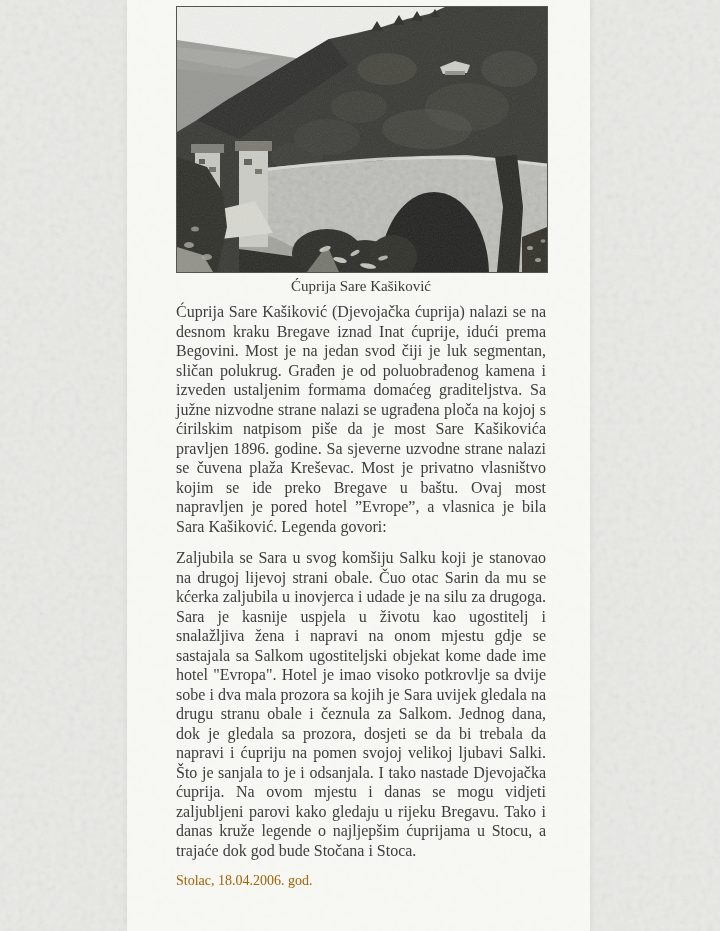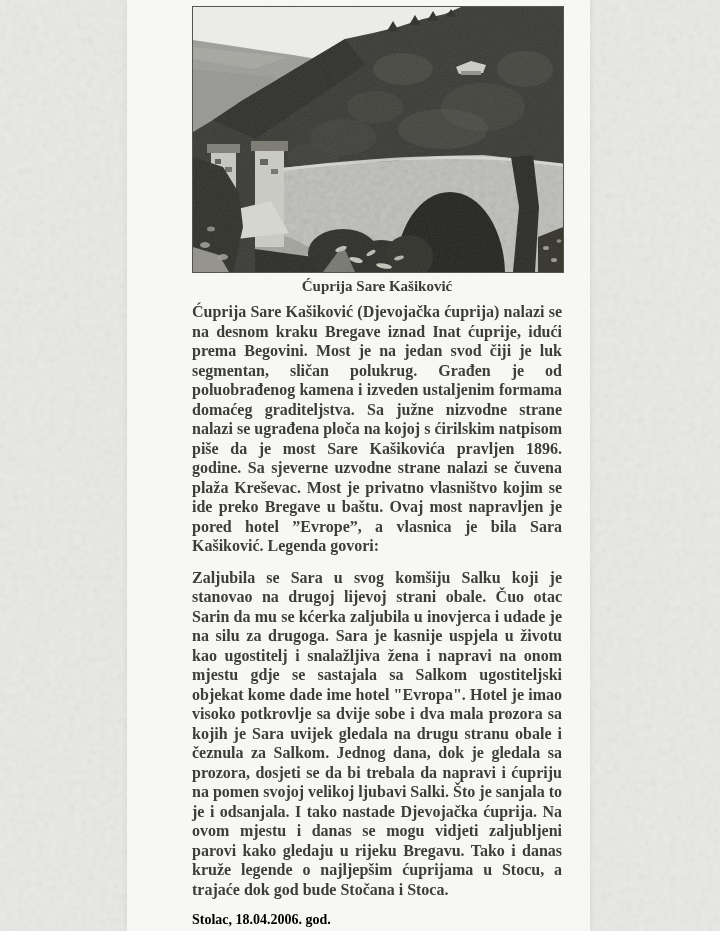--- a/index.html
+++ b/index.html
@@ -7,33 +7,33 @@
     width:720px;height:931px;position:relative;overflow:hidden;
     background:#e8e8e5;
     font-family:"Liberation Serif",serif;
   }
   .bg-tex{position:absolute;left:0;top:0;z-index:0;}
   .sheet{
     position:absolute;left:127px;top:0;width:463px;height:931px;z-index:1;
     background:rgba(250,250,247,0.82);
     box-shadow:0 0 7px rgba(0,0,0,0.07);
   }
-  .content{position:absolute;left:192px;top:6px;width:370px;z-index:2;font-weight:bold;}
+  .content{position:absolute;left:176px;top:6px;width:370px;z-index:2;}
   figure{margin:0;padding:0;}
   .photo-frame{display:block;border:1px solid #55554f;background:#f2f2ef;}
   figcaption{
     text-align:center;font-size:15px;line-height:18px;color:#3a3a38;margin-top:4px;
   }
   p.body{
     font-size:16px;line-height:19.5px;text-align:justify;
     color:#3d3d3c;margin:7px 0 0 0;
   }
   p.body.second{margin-top:12px;}
   .dateline{
-    font-size:14px;line-height:17px;color:#000000;margin:12px 0 0 0;
+    font-size:14px;line-height:17px;color:#a16207;margin:12px 0 0 0;
   }
 </style>
 </head>
 <body>
 
 <svg class="bg-tex" width="720" height="931" aria-hidden="true">
   <defs>
     <filter id="paper" x="0" y="0" width="100%" height="100%">
       <feTurbulence type="fractalNoise" baseFrequency="0.16" numOctaves="4" seed="11" stitchTiles="stitch"></feTurbulence>
       <feColorMatrix type="saturate" values="0"></feColorMatrix>

